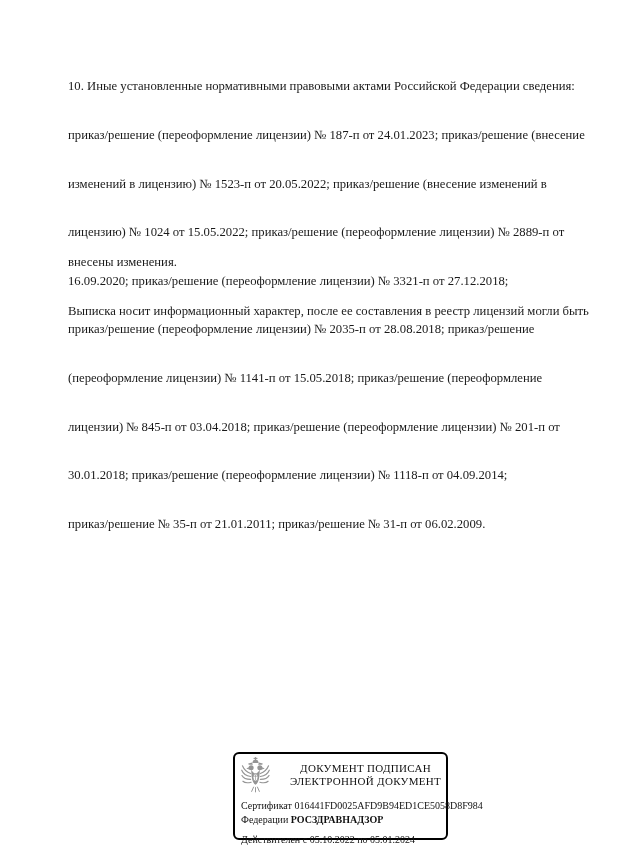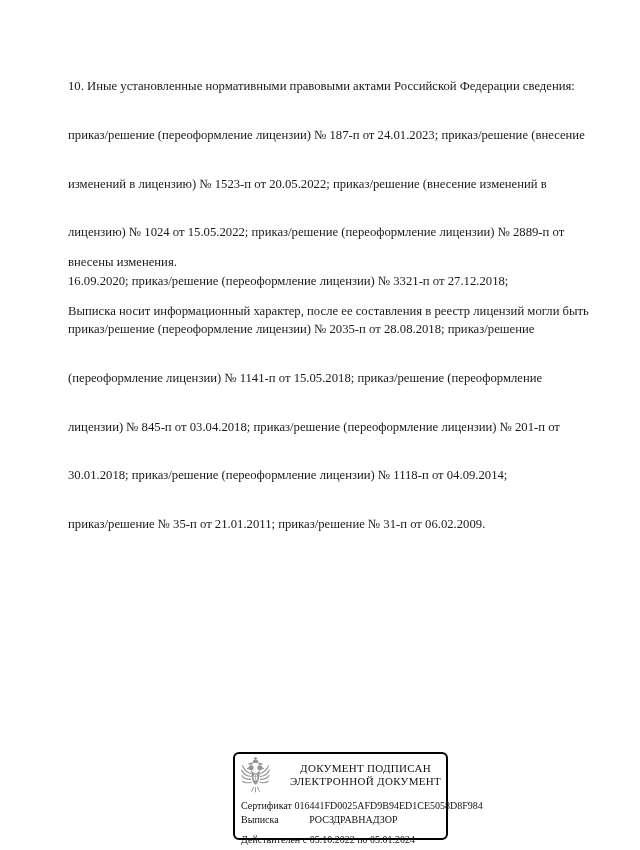--- a/index.html
+++ b/index.html
@@ -54,21 +54,21 @@
     position: absolute;
     left: 6px; right: 2px;
     font-size: 10px;
     line-height: 11px;
     white-space: nowrap;
     color: #111111;
   }
   .row-cert  { top: 46px; }
   .row-owner { top: 59.5px; }
   .row-valid { top: 80px; }
-  .bold { font-weight: normal; margin-left: 28px; }
+  .bold { font-weight: bold; }
 </style>
 </head>
 <body>
 
 <div class="page">
 
   <div class="para" id="para-clause10">
     <div class="line">10. Иные установленные нормативными правовыми актами Российской Федерации сведения:</div>
     <div class="line">приказ/решение (переоформление лицензии) № 187-п от 24.01.2023; приказ/решение (внесение</div>
     <div class="line">изменений в лицензию) № 1523-п от 20.05.2022; приказ/решение (внесение изменений в</div>
@@ -126,20 +126,20 @@
       <div>ДОКУМЕНТ ПОДПИСАН</div>
       <div>ЭЛЕКТРОННОЙ ДОКУМЕНТ</div>
     </div>
 
     <div class="stamp-row row-cert">
       <span>Сертификат</span>
       <span>016441FD0025AFD9B94ED1CE5058D8F984</span>
     </div>
 
     <div class="stamp-row row-owner">
-      <span>Выписка</span>
+      <span>Федерации</span>
       <span class="bold">РОСЗДРАВНАДЗОР</span>
     </div>
 
     <div class="stamp-row row-valid">Действителен с 05.10.2022 по 05.01.2024</div>
 
   </div>
 </div>
 
 </body></html>

